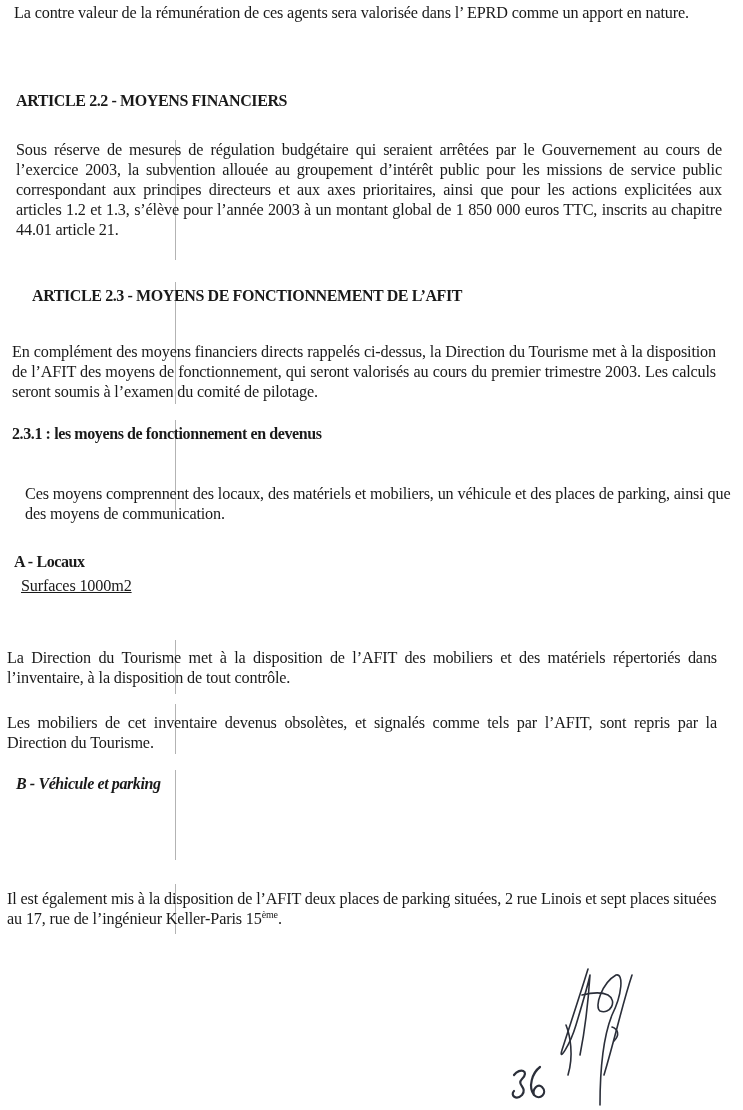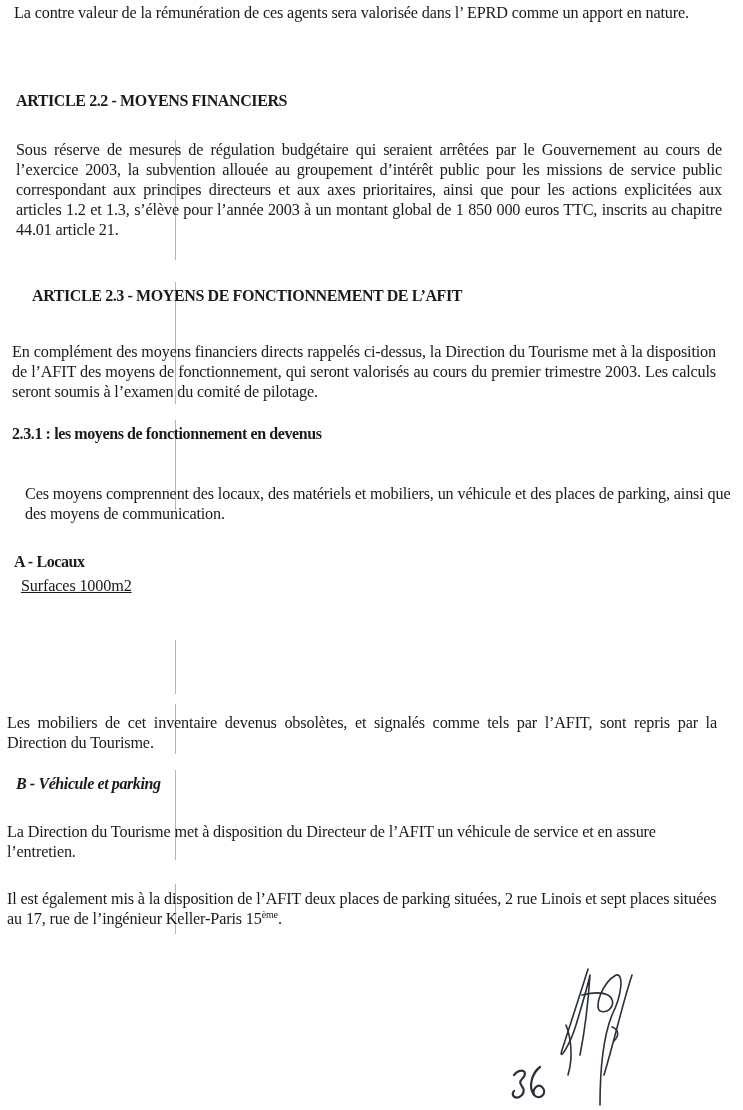--- a/index.html
+++ b/index.html
@@ -72,26 +72,26 @@
   <p class="block justify" style="left:4px; top:334px; width:704px; margin:8px;">En complément des moyens financiers directs rappelés ci-dessus, la Direction du Tourisme met à la disposition de l’AFIT des moyens de fonctionnement, qui seront valorisés au cours du premier trimestre 2003. Les calculs seront soumis à l’examen du comité de pilotage.</p>
 
   <div class="heading" style="left:12px; top:425px;">2.3.1 : les moyens de fonctionnement en devenus</div>
 
   <p class="block" style="left:9px; top:468px; width:715px; margin:16px;">Ces moyens comprennent des locaux, des matériels et mobiliers, un véhicule et des places de parking, ainsi que des moyens de communication.</p>
 
   <div class="heading" style="left:14px; top:553px;">A - Locaux</div>
 
   <p class="block" style="left:9px; top:564px; margin:12px;text-decoration:underline;">Surfaces 1000m2</p>
 
+  <p class="block justify" style="left:7px; top:648px; width:710px; margin:0;">La Direction du Tourisme met à la disposition de l’AFIT  des mobiliers et des matériels répertoriés dans l’inventaire, à la disposition de tout contrôle.</p>
 
   <p class="block justify" style="left:7px; top:713px; width:710px; margin:0;">Les mobiliers de cet inventaire devenus obsolètes, et signalés comme tels par l’AFIT, sont repris par la Direction du Tourisme.</p>
 
   <div class="heading" style="left:16px; top:775px;font-style:italic;">B - Véhicule et parking</div>
 
-  <p class="block" style="left:7px; top:822px; width:710px; margin:0;">La Direction du Tourisme met à disposition du Directeur de l’AFIT un véhicule de service et en assure l’entretien.</p>
 
   <p class="block" style="left:7px; top:889px; width:715px; margin:0;">
     <span>Il est également mis à la disposition de l’AFIT deux places de parking situées, 2 rue Linois et sept places situées au 17, rue de l’ingénieur Keller-Paris 15</span><sup>ème</sup><span>.</span>
   </p>
 
   <svg class="signature" viewBox="0 0 160 155">
     <g fill="none" stroke="#2b2f3a" stroke-width="1.6" stroke-linecap="round" stroke-linejoin="round">
       <path d="M88 14 C 80 40, 70 70, 62 95 C 58 108, 70 90, 76 70 C 82 50, 88 30, 90 20 C 88 50, 84 80, 80 100"></path>
       <path d="M82 40 C 90 38, 100 36, 108 40 C 118 46, 110 60, 100 56 C 94 52, 102 28, 116 20 C 124 18, 122 40, 112 60 C 104 80, 100 110, 100 150"></path>
       <path d="M132 20 C 122 50, 116 80, 104 120"></path>

